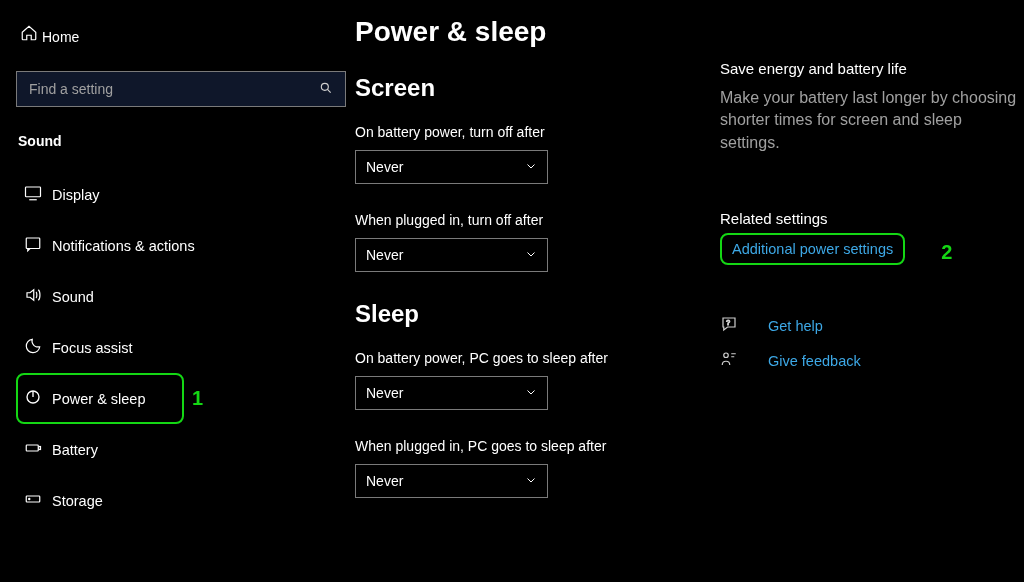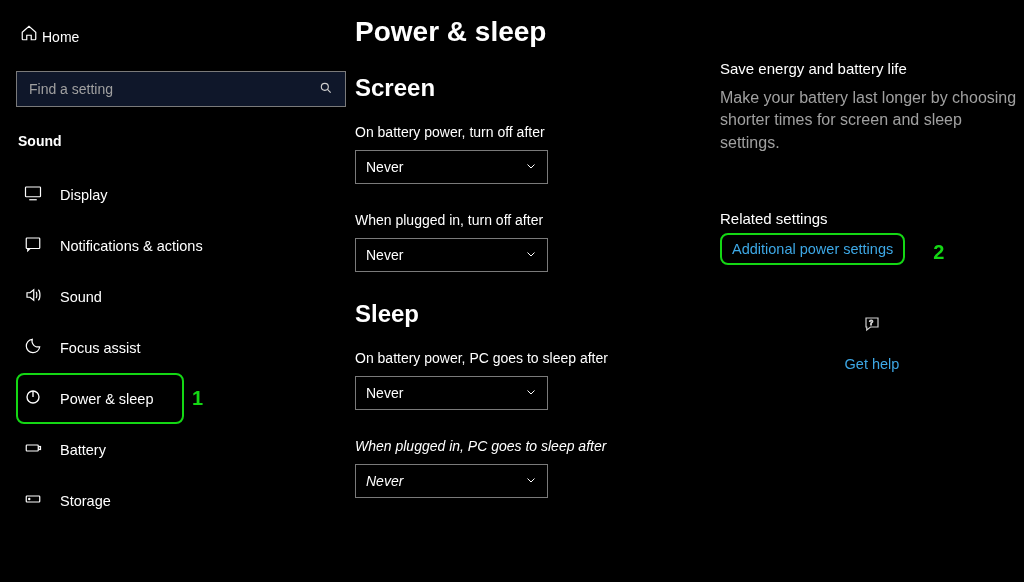--- a/index.html
+++ b/index.html
@@ -38,21 +38,21 @@
   .search-box .ph { color: #a0a0a0; font-size: 14px; }
   .search-box svg { width: 14px; height: 14px; }
   .section-label {
     font-weight: 600;
     font-size: 14px;
     padding: 8px 4px 20px 2px;
   }
   .nav-item {
     display: flex;
     align-items: center;
-    gap: 18px;
+    gap: 10px;
     padding: 13px 6px;
     cursor: pointer;
     border: 2px solid transparent;
     border-radius: 4px;
   }
   .nav-item svg { width: 18px; height: 18px; flex: 0 0 18px; }
   .nav-item span.label { font-size: 14.5px; }
   .nav-item.highlight {
     border: 2.5px solid #14d714;
     border-radius: 8px;
@@ -122,29 +122,28 @@
   .link-highlight {
     border: 2.5px solid #14d714;
     border-radius: 8px;
     padding: 6px 10px;
     display: inline-block;
     margin-top: -6px;
   }
   .link-row-annot {
     display: flex;
     align-items: center;
-    gap: 20px;
+    gap: 28px;
     margin-bottom: 50px;
   }
   .help-item {
     display: flex;
     align-items: center;
-    gap: 20px;
+    gap: 30px;
     margin-bottom: 14px;
-    flex-direction: column;
   }
   .help-item svg { width: 18px; height: 18px; flex: 0 0 18px; }
   .right-section { margin-bottom: 30px; }
 </style>
 </head>
 <body>
 
 <div class="sidebar">
 
   <div class="home-row">
@@ -261,21 +260,21 @@
     <div class="field">
       <div class="field-label">On battery power, PC goes to sleep after</div>
       <div class="dropdown">
         <span>Never</span>
         <span><svg viewBox="0 0 24 24" fill="none" stroke="#fff" stroke-width="2">
               <polyline points="5 9 12 16 19 9"></polyline>
             </svg></span>
       </div>
     </div>
 
-    <div class="field" style="margin-bottom:0;font-style:italic;">
+    <div class="field" style="margin-bottom:0;">
       <div class="field-label">When plugged in, PC goes to sleep after</div>
       <div class="dropdown">
         <span>Never</span>
         <span><svg viewBox="0 0 24 24" fill="none" stroke="#fff" stroke-width="2">
               <polyline points="5 9 12 16 19 9"></polyline>
             </svg></span>
       </div>
     </div>
 
   </div>
@@ -299,17 +298,25 @@
 
 
     <div style="margin-top:46px;">
       <div class="help-item">
         <span><svg viewBox="0 0 24 24" fill="none" stroke="#cfcfcf" stroke-width="1.6">
               <path d="M4 4h16v12H10l-5 4v-4H4z"></path>
               <text x="11" y="13" font-size="9" fill="#cfcfcf" text-anchor="middle">?</text>
             </svg></span>
         <span class="link">Get help</span>
       </div>
+      <div class="help-item">
+        <span><svg viewBox="0 0 24 24" fill="none" stroke="#cfcfcf" stroke-width="1.6">
+              <circle cx="8" cy="7" r="3"></circle>
+              <path d="M3 20c0-3 2-5 5-5s5 2 5 5"></path>
+              <path d="M15 5h6M15 9h4"></path>
+            </svg></span>
+        <span class="link">Give feedback</span>
+      </div>
     </div>
 
   </div>
 
 </div>
 
 </body></html>

